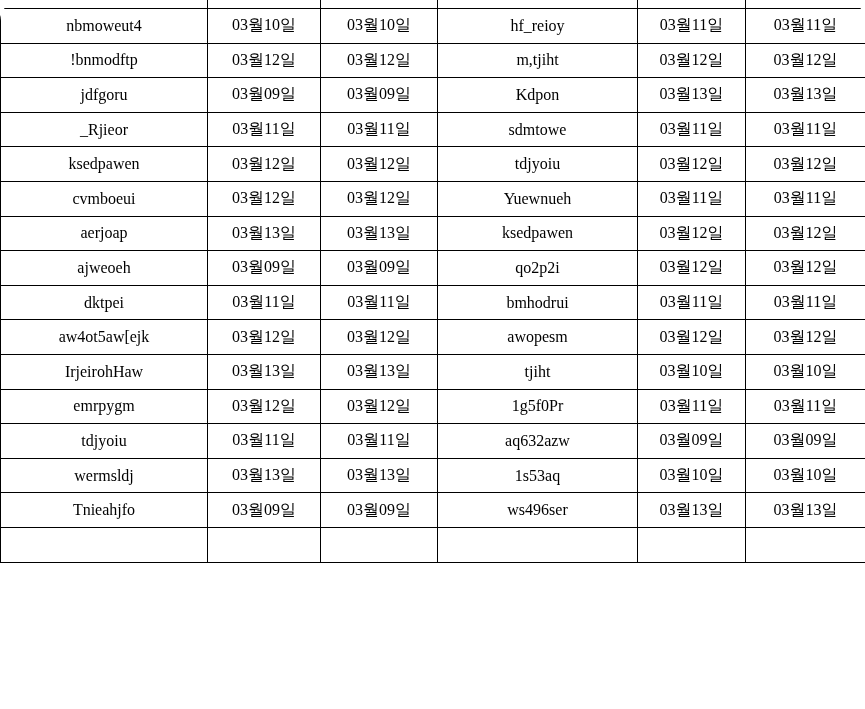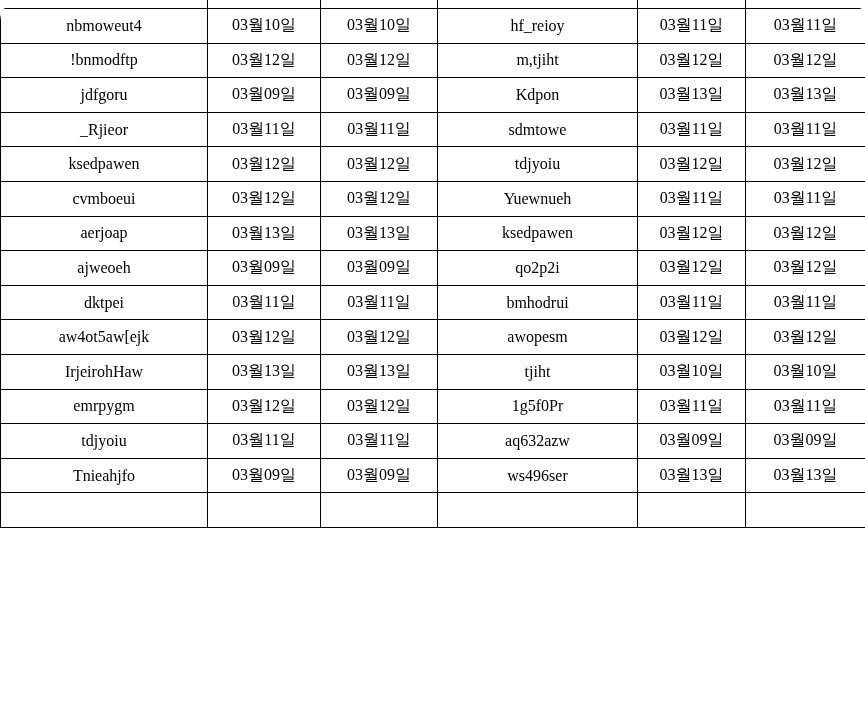--- a/index.html
+++ b/index.html
@@ -159,20 +159,28 @@
         </tr>
         <tr>
           <td>tdjyoiu</td>
           <td>03월11일</td>
           <td>03월11일</td>
           <td>aq632azw</td>
           <td>03월09일</td>
           <td>03월09일</td>
         </tr>
         <tr>
+          <td>wermsldj</td>
+          <td>03월13일</td>
+          <td>03월13일</td>
+          <td>1s53aq</td>
+          <td>03월10일</td>
+          <td>03월10일</td>
+        </tr>
+        <tr>
           <td>Tnieahjfo</td>
           <td>03월09일</td>
           <td>03월09일</td>
           <td>ws496ser</td>
           <td>03월13일</td>
           <td>03월13일</td>
         </tr>
         <tr class="sliver-row">
           <td></td>
           <td></td>

